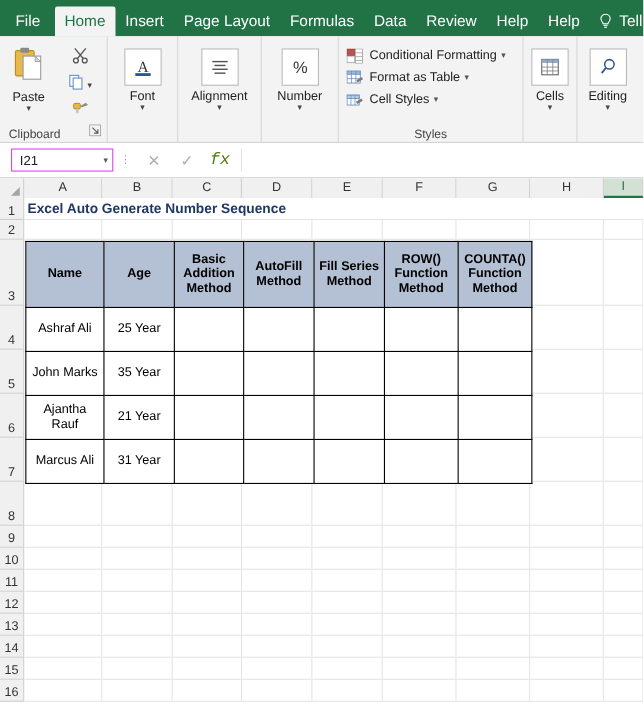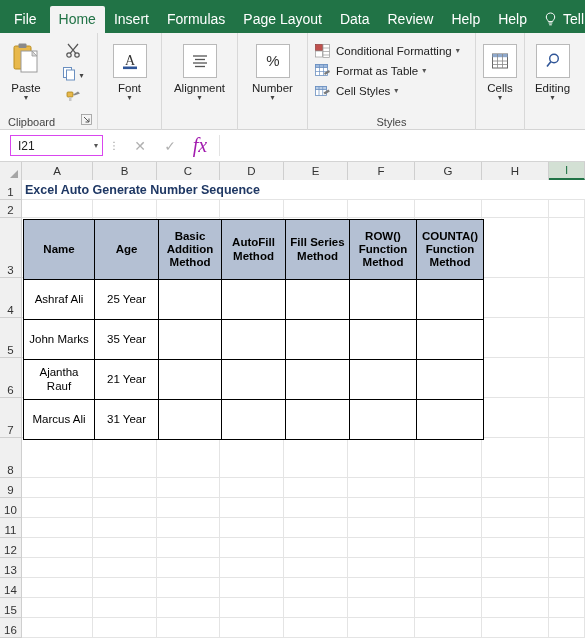--- a/index.html
+++ b/index.html
@@ -118,21 +118,21 @@
     margin-left: 6px;
   }
   .namebox .nb-caret { font-size: 8px; color:#555; }
   .fbar-dots { width: 22px; text-align:center; color:#999; font-size:10px; letter-spacing:0; line-height:5px; }
   .fb-btns { display: flex; align-items: center; gap: 0; }
   .fb-btn {
     width: 30px; height: 22px;
     display: flex; align-items: center; justify-content: center;
     font-size: 14px; color: #b0b0b0;
   }
-  .fb-btn.fx { font-style: italic; font-family: Liberation Serif, serif; font-size: 20px; color:#a21caf; }
+  .fb-btn.fx { font-style: italic; font-family: Liberation Mono, monospace; font-size: 15px; color:#4d7c0f; }
   .fb-input { flex: 1; height: 21px; border-left: 1px solid #e3e3e3; margin-left: 4px; }
 
   
   .gridwrap { position: relative; height: 479px; overflow: hidden; background:#fff; }
 
   .colhdr { display: flex; height: 18px; background: #f0f0f0; border-bottom: 1px solid #cfcfcf; }
   .corner {
     width: 22px; height: 18px; background:#f0f0f0;
     border-right: 1px solid #cfcfcf;
     position: relative;
@@ -190,22 +190,22 @@
     font-weight: bold;
   }
 </style>
 </head>
 <body>
 
 <div class="tabbar">
   <div class="tab">File</div>
   <div class="tab active">Home</div>
   <div class="tab">Insert</div>
+  <div class="tab">Page Layout</div>
   <div class="tab">Formulas</div>
-  <div class="tab">Page Layout</div>
   <div class="tab">Data</div>
   <div class="tab">Review</div>
   <div class="tab">Help</div>
   <div class="tab">Help</div>
   <div class="tellme-wrap">
     <span class="bulb-icon">
       <svg width="13" height="15" viewBox="0 0 13 15">
           <path d="M6.5 1C4 1 2.3 2.8 2.3 5c0 1.6 1 2.7 1.6 3.5.3.4.4.7.4 1.1h4.4c0-.4.1-.7.4-1.1C9.7 7.7 10.7 6.6 10.7 5 10.7 2.8 9 1 6.5 1z" fill="none" stroke="#fff" stroke-width="1"></path>
           <rect x="4.6" y="10.5" width="3.8" height="1" fill="#fff"></rect>
           <rect x="5.2" y="12.3" width="2.6" height="1" fill="#fff"></rect>

